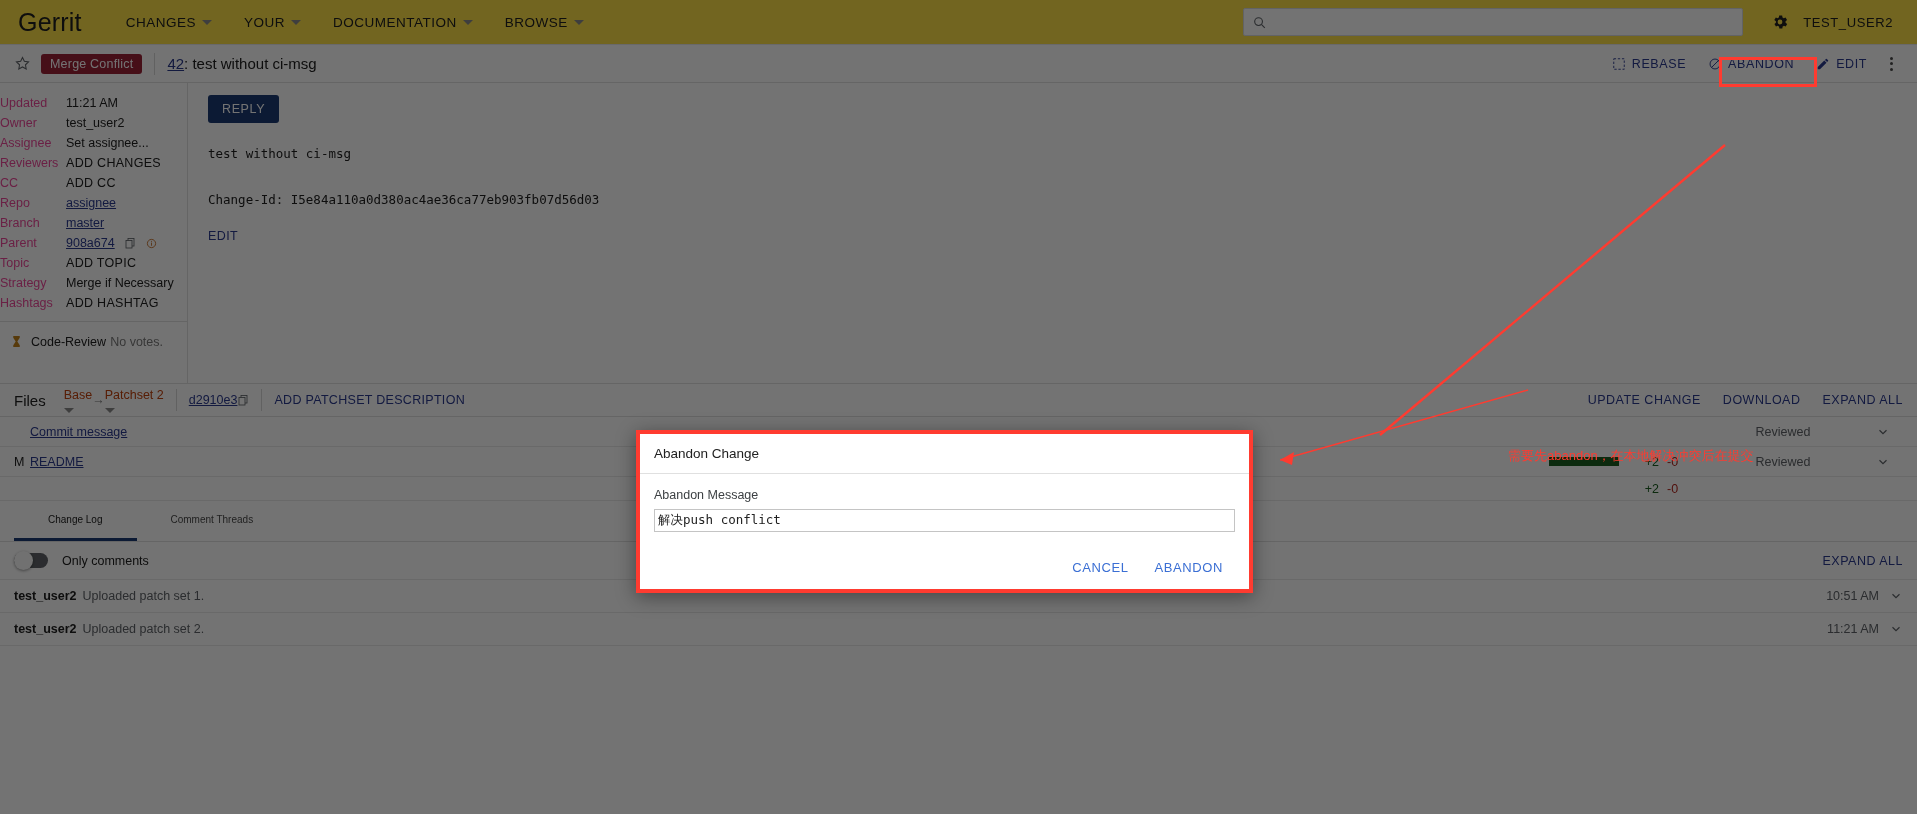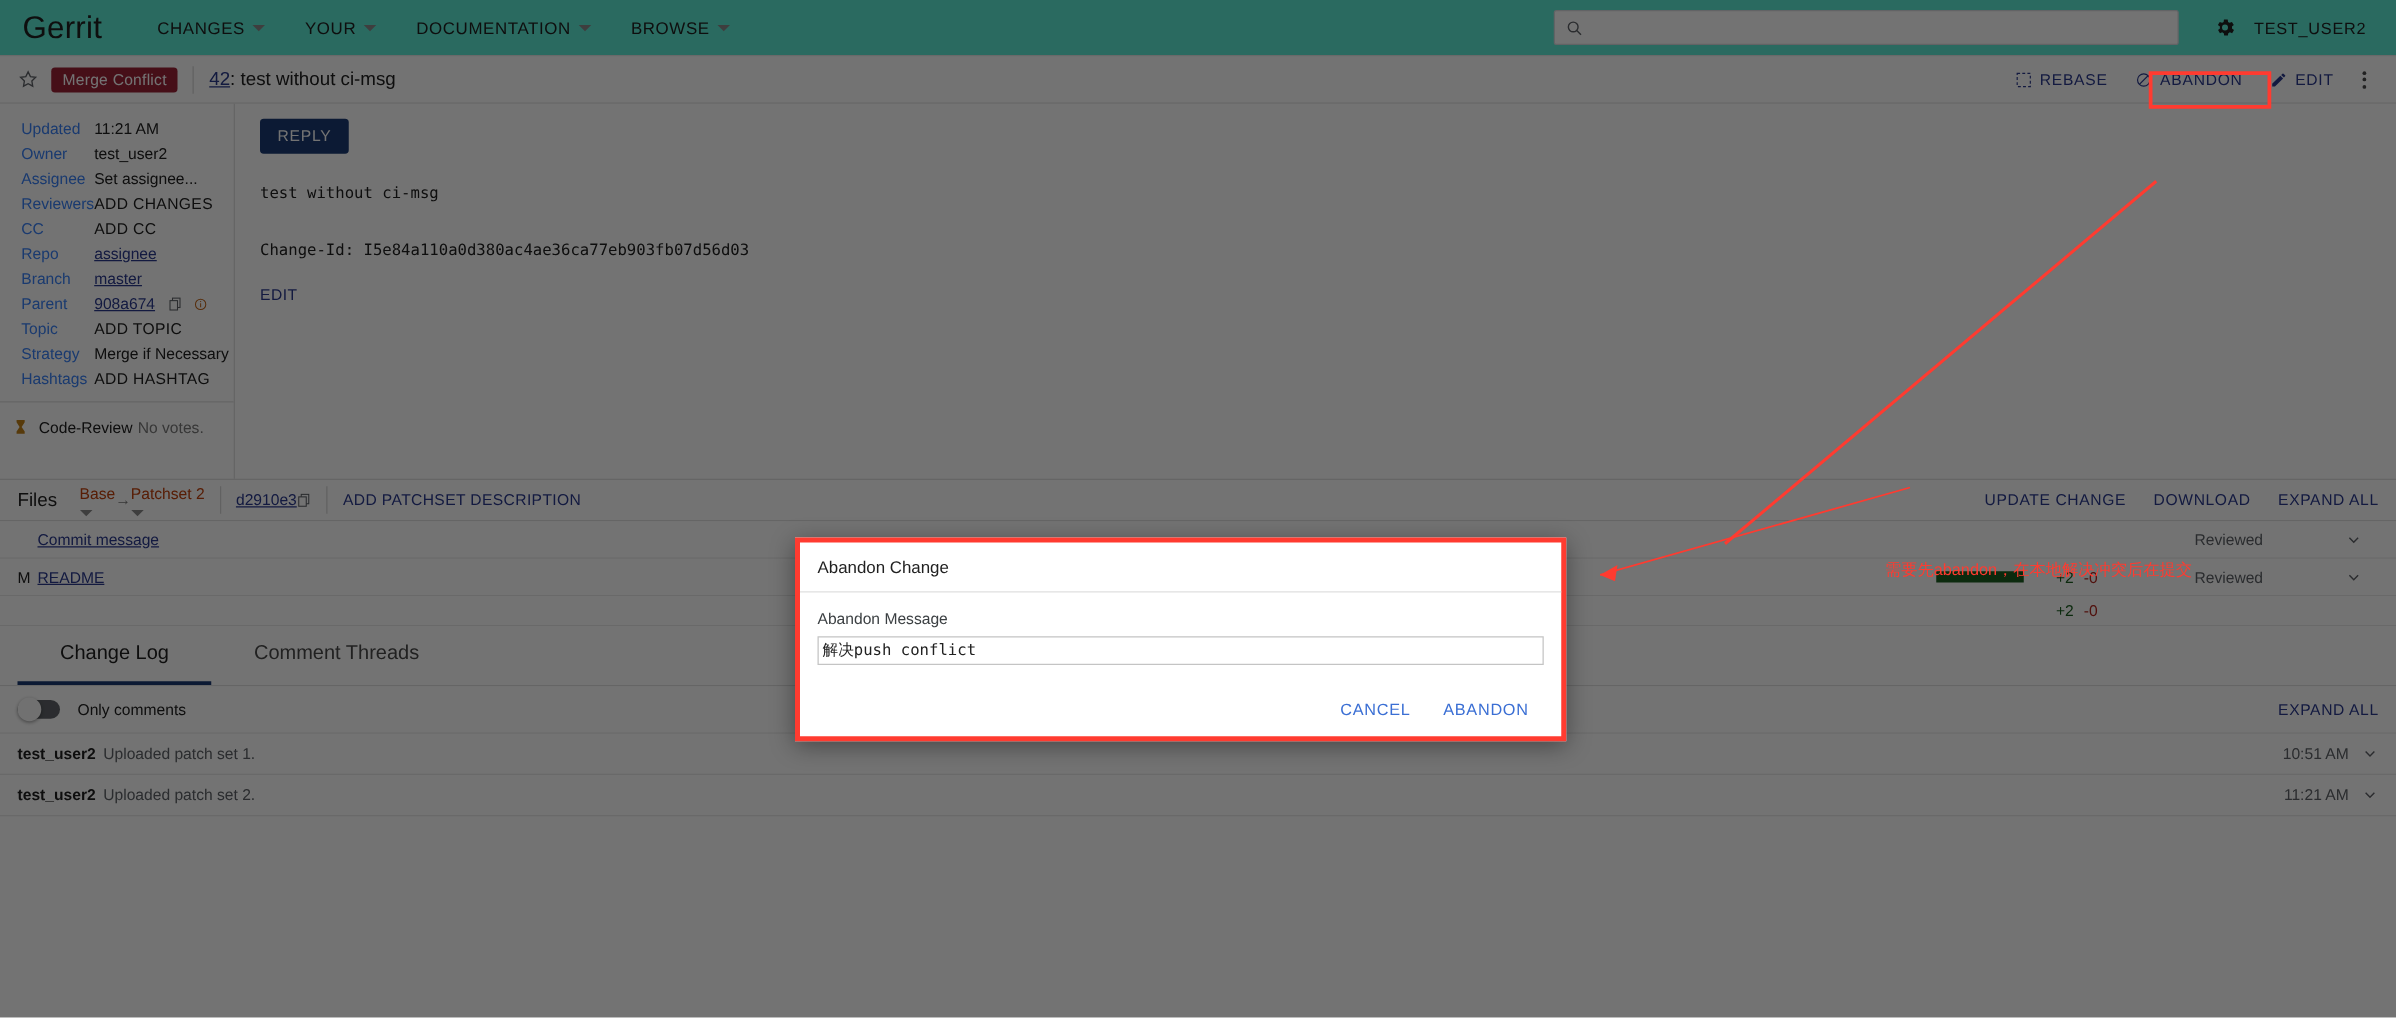--- a/index.html
+++ b/index.html
@@ -9,21 +9,21 @@
     background: #ffffff;
     overflow: hidden;
   }
   #root { position: relative; width: 1917px; height: 814px; }
 
   
   #page { position: absolute; inset: 0; }
 
   
   .topnav {
-    height: 45px; background: #5eead4;
+    height: 45px; background: #fde047;
     display: flex; align-items: center;
     padding: 0 18px;
     border-bottom: 1px solid #e8e8e8;
   }
   .brand { font-size: 25px; color: #212121; letter-spacing: .2px; margin-right: 28px; }
   .navitem {
     display: flex; align-items: center; gap: 6px;
     font-size: 13.5px; color: #212121; letter-spacing: .5px;
     padding: 0 16px; height: 45px; line-height: 45px; cursor: pointer;
   }
@@ -69,21 +69,21 @@
   .kebab i { width: 3px; height: 3px; background: #4a4a4a; border-radius: 50%; display: block; }
 
   
   .body-wrap { display: flex; height: 300px; background: #fff; }
   .meta {
     width: 188px; padding: 10px 0 0 0; border-right: 1px solid #e0e0e0;
     font-size: 12.5px;
   }
   .meta table { border-collapse: collapse; width: 100%; }
   .meta td { padding: 3px 0 3px 0; vertical-align: top; font-size: 12.5px; }
-  .meta td.k { color: #3b82f6; width: 66px; padding-left: 17px; }
+  .meta td.k { color: #ec4899; width: 66px; padding-left: 0; }
   .meta td.v { color: #212121; }
   .link-u { color: #2b3a8f; text-decoration: underline; }
   .act { color: #2b3a8f; letter-spacing: .3px; cursor: pointer; }
   .muted { color: #7a7a7a; }
   .meta-sep { border-top: 1px solid #e0e0e0; margin: 8px 0 0 0; }
   .vote-row { display: flex; align-items: center; padding: 12px 10px 10px 10px; font-size: 12.5px; }
   .vote-label { color: #212121; margin-left: 8px; }
   .vote-val { margin-left: auto; color: #7a7a7a; padding-right: 14px; }
 
   .commit-pane { flex: 1; padding: 12px 0 0 20px; }
@@ -118,21 +118,21 @@
   .fr-bar i { display: block; height: 9px; }
   .fr-add { color: #1b5e20; width: 40px; text-align: right; }
   .fr-del { color: #b3261e; width: 44px; text-align: left; padding-left: 8px; }
   .fr-rev { width: 160px; color: #5f6368; text-align: center; }
   .fr-chev { width: 40px; display: flex; justify-content: center; }
   .totals-row { display: flex; align-items: center; height: 24px; font-size: 12.5px; padding: 0 14px; border-bottom: 1px solid #e8e8e8; background: #fff; }
 
   
   .tabs { display: flex; border-bottom: 1px solid #e0e0e0; background: #fff; padding-left: 14px; }
   .tab {
-    padding: 13px 34px; font-size: 16px; color: #4a4a4a; cursor: pointer;
+    padding: 13px 34px; font-size: 10px; color: #4a4a4a; cursor: pointer;
     border-bottom: 3px solid transparent;
   }
   .tab.active { color: #212121; border-bottom-color: #1b3a73; }
   .toggle-row { display: flex; align-items: center; height: 38px; padding: 0 14px; border-bottom: 1px solid #e8e8e8; background: #fff; }
   .switch { width: 34px; height: 15px; background: #5f6368; border-radius: 10px; position: relative; cursor: pointer; }
   .switch .knob { position: absolute; left: 0; top: -2px; width: 19px; height: 19px; border-radius: 50%; background: #fafafa; box-shadow: 0 1px 3px rgba(0,0,0,.4); }
   .toggle-label { margin-left: 14px; font-size: 12.5px; color: #212121; }
   .expand-all { margin-left: auto; color: #2b3a8f; font-size: 12.5px; letter-spacing: .5px; cursor: pointer; }
   .log-row { display: flex; align-items: center; height: 33px; padding: 0 14px; border-bottom: 1px solid #e8e8e8; font-size: 12.5px; background: #fff; }
   .log-user { font-weight: bold; color: #212121; margin-right: 6px; }

